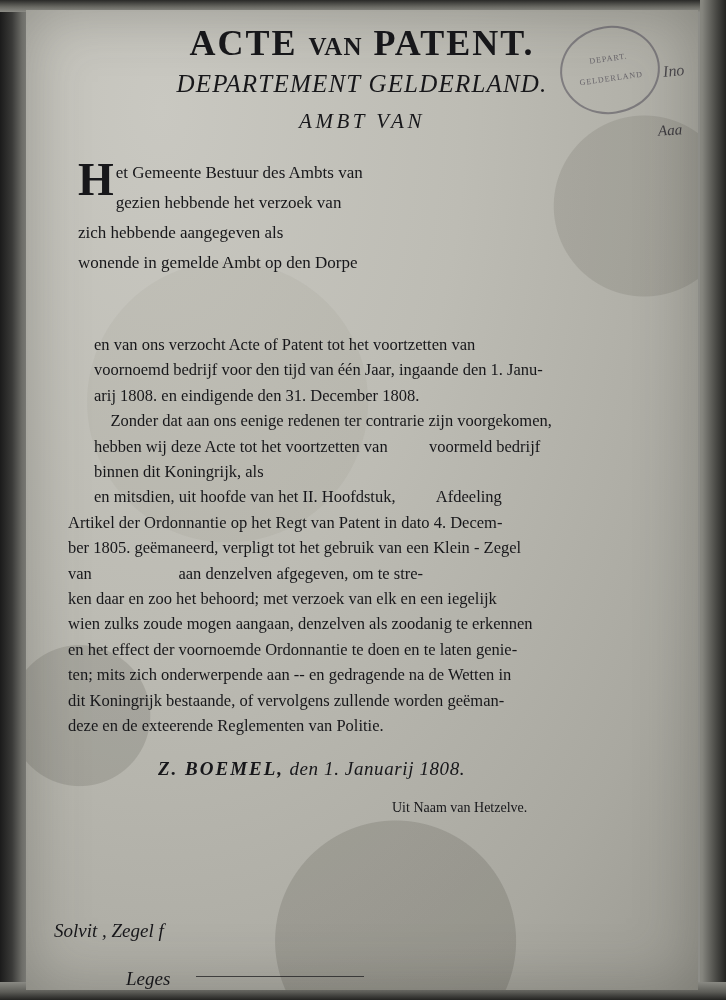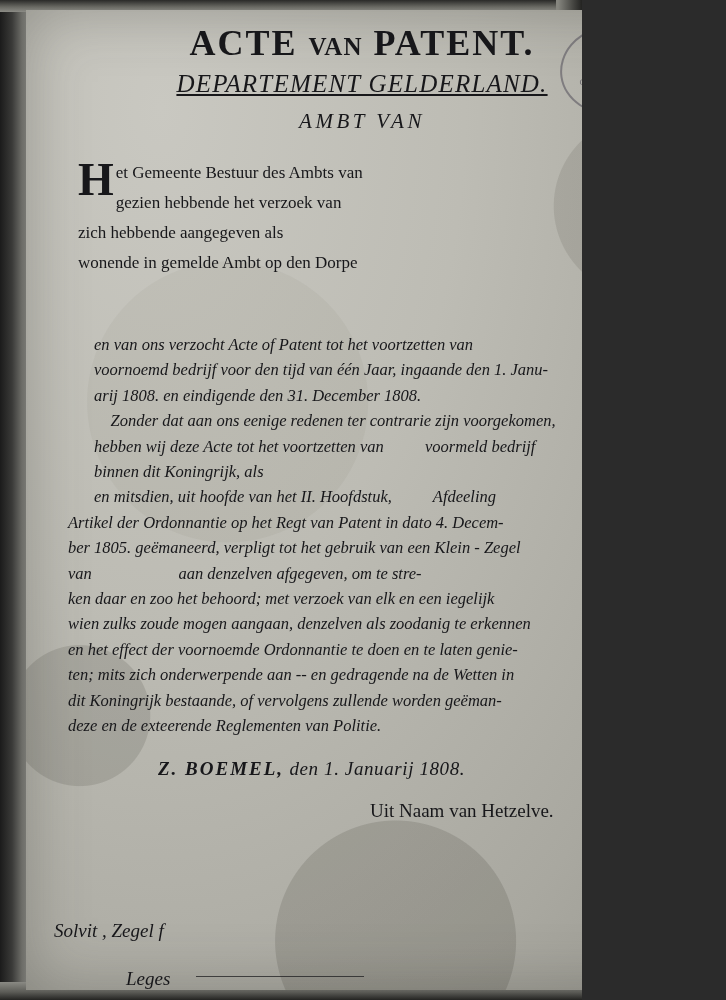--- a/index.html
+++ b/index.html
@@ -2,21 +2,21 @@
 <html><head>
 <meta charset="utf-8">
 <style>
   html, body {
     margin: 0;
     padding: 0;
     background: #2b2b2b;
   }
   #page {
     position: relative;
-    width: 582px;
+    width: 726px;
     height: 1000px;
     overflow: hidden;
     background: #8e8e8a;
     font-family: "Liberation Serif", serif;
   }
   
   .film-frame {
     position: absolute;
     inset: 0;
     background:
@@ -92,21 +92,20 @@
   }
   .title-dept {
     position: absolute;
     top: 60px;
     left: 0; right: 0;
     text-align: center;
     font-size: 25px;
     font-style: italic;
     letter-spacing: 1.2px;
     font-family: "Liberation Serif", serif;
-    text-decoration: underline;
   }
   .title-ambt {
     position: absolute;
     top: 99px;
     left: 0; right: 0;
     text-align: center;
     font-size: 21px;
     font-style: italic;
     letter-spacing: 3.5px;
   }
@@ -132,41 +131,40 @@
 
   
   .body-block {
     position: absolute;
     top: 322px;
     left: 42px;
     width: 600px;
     font-size: 16.5px;
     line-height: 25.4px;
     text-align: left;
-    font-style: italic;
   }
   .body-block .ln { display: block; white-space: pre-wrap; }
   .ind { padding-left: 26px; }
 
   
   .place-line {
     position: absolute;
     top: 748px;
     left: 132px;
     font-size: 19px;
     font-style: italic;
     letter-spacing: 0.6px;
   }
   .place-line b { font-style: italic; letter-spacing: 2px; }
 
   .signature-line {
     position: absolute;
     top: 790px;
-    left: 344px;
-    font-size: 19px;
+    left: 366px;
+    font-size: 14px;
   }
 
   
   .footer-notes {
     position: absolute;
     left: 28px;
     top: 904px;
     width: 420px;
     font-style: italic;
     font-size: 19px;

